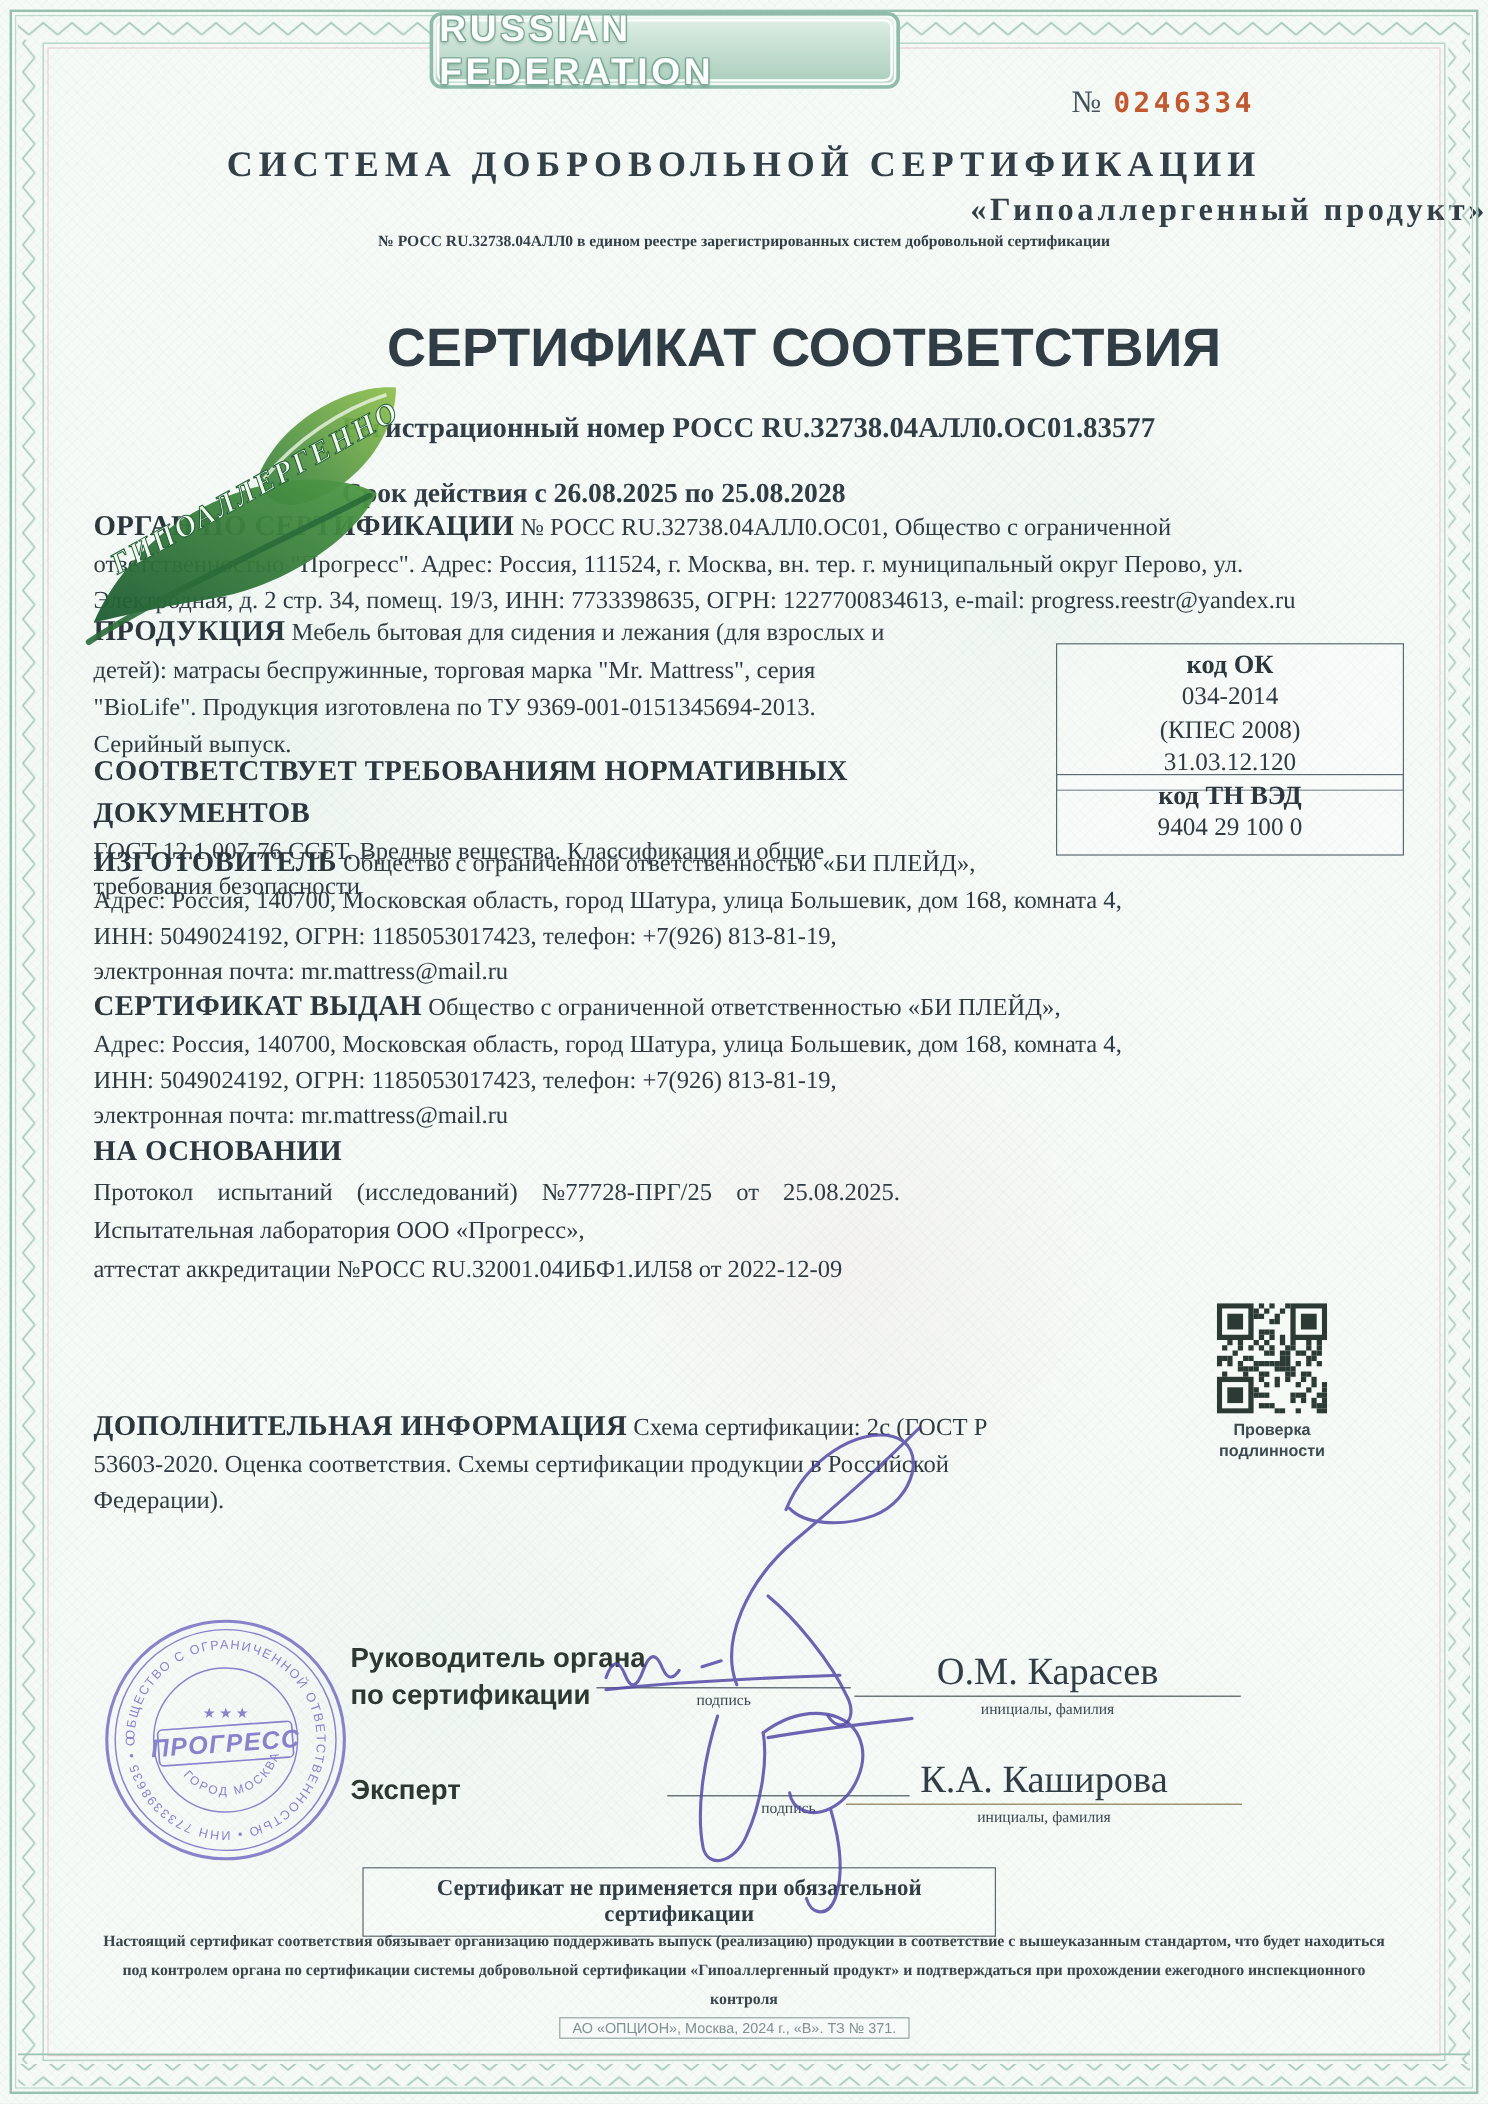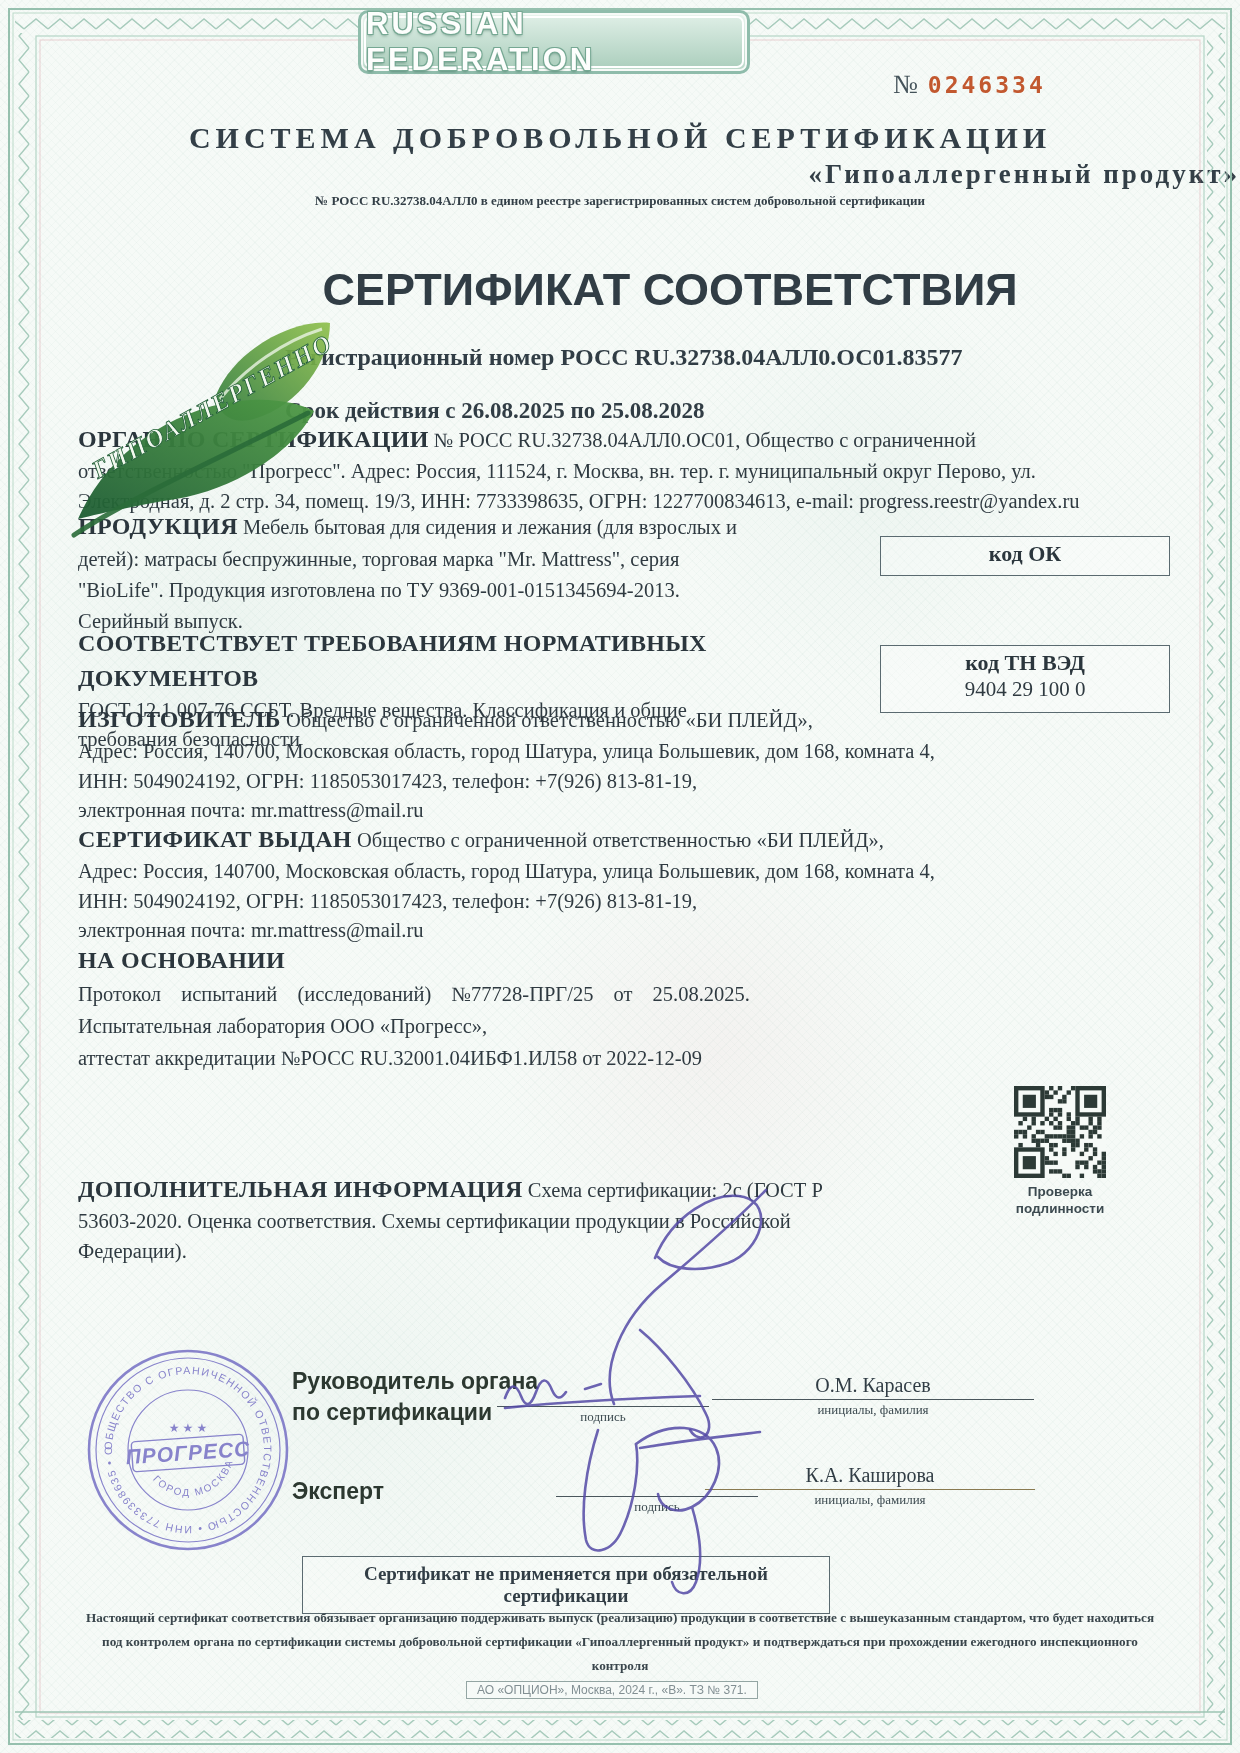--- a/index.html
+++ b/index.html
@@ -55,21 +55,21 @@
   .code-box{border:1.2px solid #5a6a70;padding:4px 8px 8px 8px;text-align:center;background:rgba(255,255,255,.25);}
   .code-box .cb-title{font-weight:bold;font-size:22px;color:#2b363d;}
   .code-box .cb-lines{font-size:21px;line-height:1.32;color:#2f3a41;}
   
   .qr-wrap{top:1086px;left:1010px;width:100px;text-align:center;z-index:2;}
   .qr-caption{margin-top:6px;font-family:"Liberation Sans",sans-serif;font-size:13.5px;font-weight:bold;color:#3c4a50;line-height:1.25;}
   
   .role{font-family:"Liberation Sans",sans-serif;font-weight:bold;font-size:23px;color:#2c3830;line-height:1.35;}
   .sig-line{border-bottom:1.6px solid #4a565c;height:0;}
   .sig-caption{font-size:13px;color:#3c4a50;text-align:center;margin-top:2px;}
-  .sig-name{font-size:20px;color:#313d45;text-align:center;}
+  .sig-name{font-size:32px;color:#313d45;text-align:center;}
   
   .disclaimer-box{top:1556px;left:302px;width:518px;border:1.2px solid #5a6a70;padding:6px 4px;text-align:center;font-size:19px;font-weight:bold;color:#313d45;background:rgba(255,255,255,.2);}
   .fine-print{top:1606px;left:80px;width:1080px;text-align:center;font-size:13.2px;font-weight:bold;color:#3a464c;line-height:1.8;}
   .print-box{top:1681px;left:466px;border:1px solid #93a5a3;padding:1px 10px;font-family:"Liberation Sans",sans-serif;font-size:12px;color:#828f93;background:rgba(246,250,247,.9);z-index:3;}
   svg{display:block;}
   .noptr{pointer-events:none;}
 </style>
 </head>
 <body>
 
@@ -142,20 +142,23 @@
   <p class="abs sec" style="top:508px;left:78px;width:810px;margin:0;line-height:1.5">
     <b class="lbl">ПРОДУКЦИЯ</b>
     <span class="pre">Мебель бытовая для сидения и лежания (для взрослых и
 детей): матрасы беспружинные, торговая марка "Mr. Mattress", серия
 "BioLife". Продукция изготовлена по ТУ 9369-001-0151345694-2013.
 Серийный выпуск.</span>
   </p>
 
   <div class="abs code-box" style="top:536px;left:880px;width:272px">
     <div class="cb-title">код  ОК</div>
+    <div class="cb-lines pre">034-2014
+(КПЕС 2008)
+31.03.12.120</div>
   </div>
 
   <div class="abs sec" style="top:626px;left:78px;width:810px">
     <b class="lbl">СООТВЕТСТВУЕТ ТРЕБОВАНИЯМ НОРМАТИВНЫХ ДОКУМЕНТОВ</b>
     <div class="pre">ГОСТ 12.1.007-76 ССБТ. Вредные вещества. Классификация и общие
 требования безопасности</div>
   </div>
 
   <div class="abs code-box" style="top:645px;left:880px;width:272px">
     <div class="cb-title">код ТН ВЭД</div>

